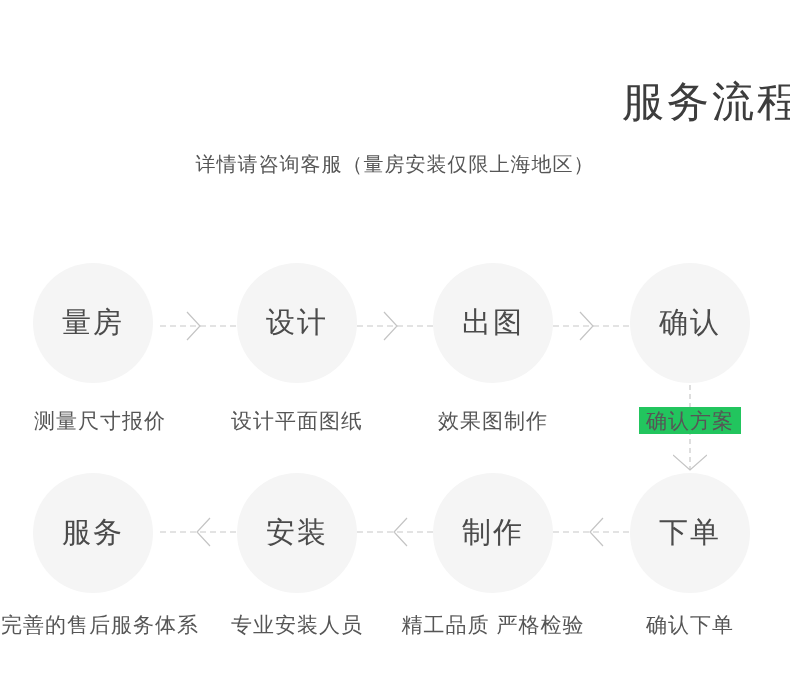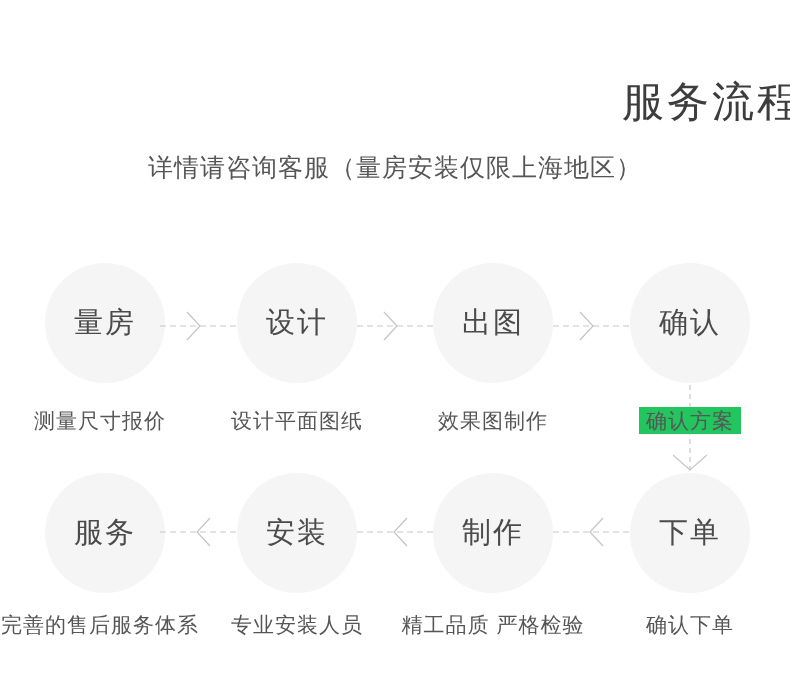--- a/index.html
+++ b/index.html
@@ -21,42 +21,42 @@
     font-weight: 500;
     letter-spacing: 3px;
     color: #3d3d3d;
     line-height: 1.1;
   }
   .subtitle {
     position: absolute;
     top: 152px; left: 0;
     width: 100%;
     text-align: center;
-    font-size: 25px;
+    font-size: 20px;
     letter-spacing: 1px;
     color: #565656;
     line-height: 1.2;
   }
   .circle {
     position: absolute;
     width: 120px; height: 120px;
     border-radius: 50%;
     background: #f5f5f5;
     display: flex;
     align-items: center;
     justify-content: center;
   }
   .circle .step-label {
     font-size: 29px;
     letter-spacing: 2px;
     color: #4b4b4b;
   }
   .row0 { top: 263px; }
   .row1 { top: 473px; }
-  .col0 { left: 45px; justify-content: center; }
+  .col0 { left: 33px; justify-content: center; }
   .col1 { left: 237px; }
   .col2 { left: 433px; }
   .col3 { left: 630px; }
   .caption {
     position: absolute;
     width: 300px;
     text-align: center;
     font-size: 21px;
     letter-spacing: 1px;
     color: #565656;

